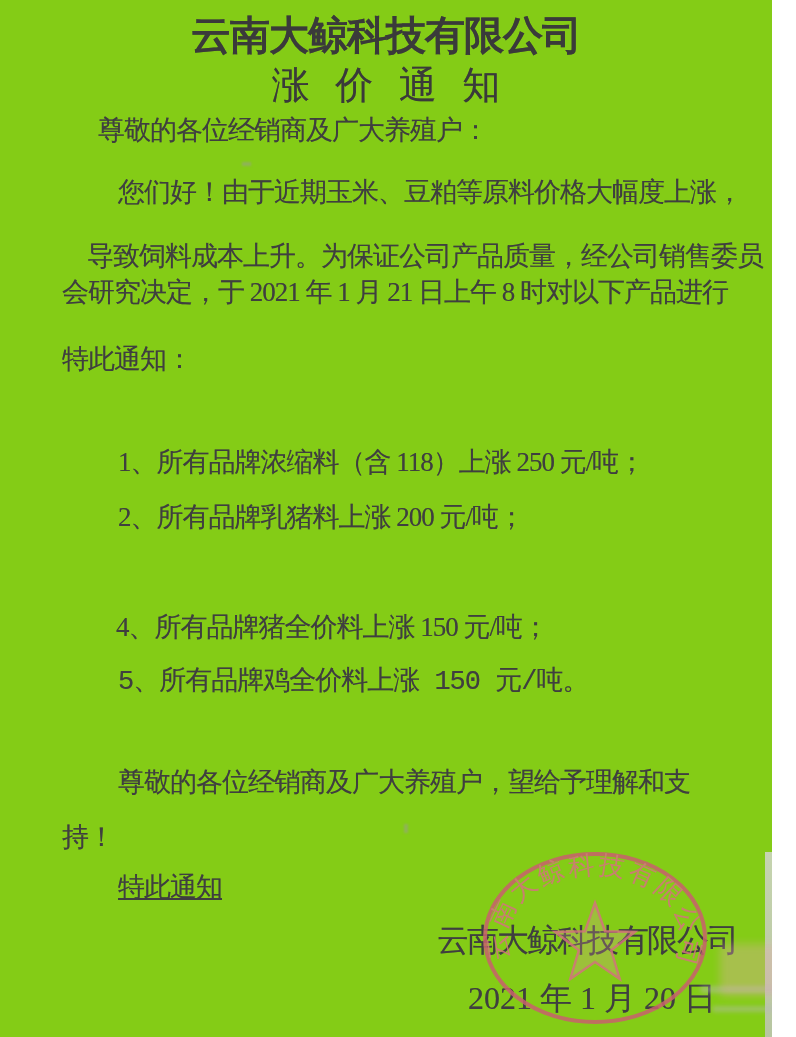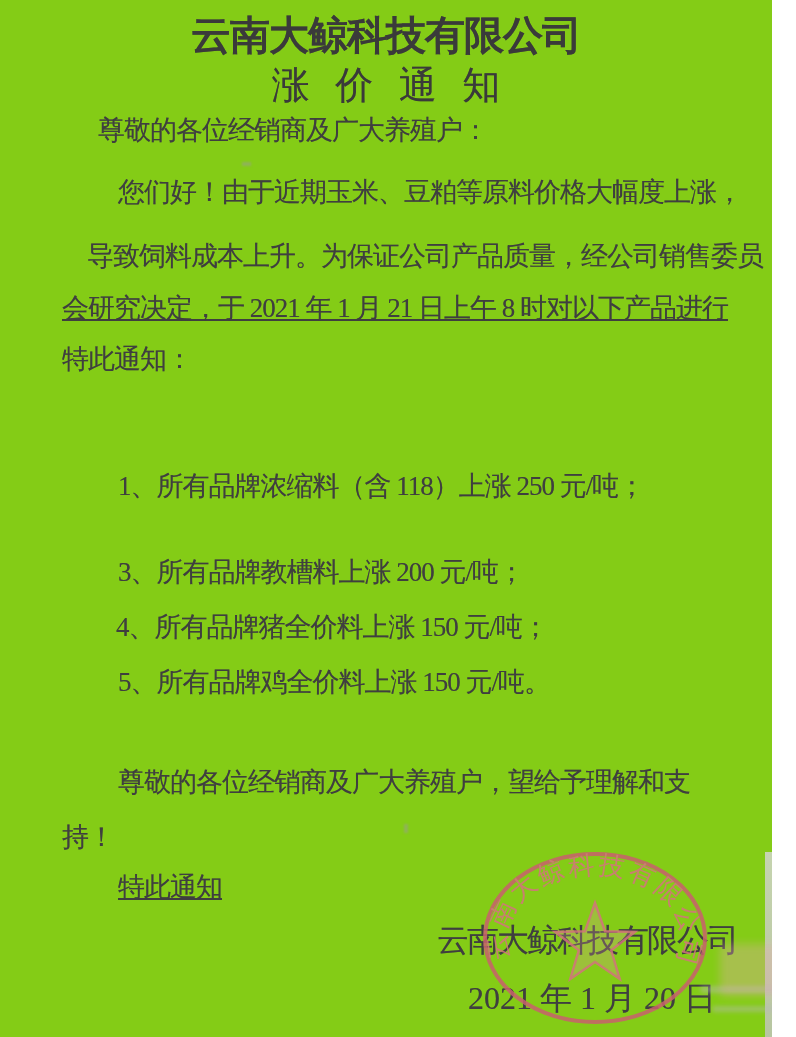--- a/index.html
+++ b/index.html
@@ -92,27 +92,27 @@
 
 <div id="page">
 
   <div class="company-header">云南大鲸科技有限公司</div>
   <div class="notice-title">涨 价 通 知</div>
 
   <div class="line" style="left:62px; top:114px;margin-left:36px;">尊敬的各位经销商及广大养殖户：</div>
 
   <div class="line" style="left:118px; top:176px;">您们好！由于近期玉米、豆粕等原料价格大幅度上涨，</div>
   <div class="line" style="left:62px;  top:240px;margin-left:25px;">导致饲料成本上升。为保证公司产品质量，经公司销售委员</div>
-  <div class="line" style="left:62px;  top:292px;text-decoration:underline;">会研究决定，于 2021 年 1 月 21 日上午 8 时对以下产品进行</div>
+  <div class="line" style="left:62px;  top:276px;">会研究决定，于 2021 年 1 月 21 日上午 8 时对以下产品进行</div>
   <div class="line" style="left:62px;  top:343px;">特此通知：</div>
 
-  <div class="line" style="left:118px; top:446px;margin-top:24px;">1、所有品牌浓缩料（含 118）上涨 250 元/吨；</div>
-  <div class="line" style="left:118px; top:556px;">3、所有品牌教槽料上涨 200 元/吨；</div>
+  <div class="line" style="left:118px; top:446px;">1、所有品牌浓缩料（含 118）上涨 250 元/吨；</div>
+  <div class="line" style="left:118px; top:501px;">2、所有品牌乳猪料上涨 200 元/吨；</div>
   <div class="line" style="left:116px; top:611px;">4、所有品牌猪全价料上涨 150 元/吨；</div>
-  <div class="line" style="left:118px; top:666px;">5、所有品牌鸡全价料上涨 150 元/吨。</div>
+  <div class="line" style="left:118px; top:666px;font-family:Liberation Mono, monospace;">5、所有品牌鸡全价料上涨 150 元/吨。</div>
 
   <div class="line" style="left:118px; top:766px;">尊敬的各位经销商及广大养殖户，望给予理解和支</div>
   <div class="line" style="left:62px;  top:821px;">持！</div>
   <div class="line" style="left:118px; top:871px;text-decoration:underline;">特此通知</div>
 
   <div class="line signoff" style="left:437px; top:921px;">云南大鲸科技有限公司</div>
   <div class="line signoff" style="left:468px; top:979px; letter-spacing:0;text-align:right;">2021 年 1 月 20 日</div>
 
   <svg class="seal" viewBox="0 0 240 188">
     <ellipse cx="119" cy="92" rx="110" ry="84" fill="none" stroke-width="4" stroke="#c9606e"></ellipse>

